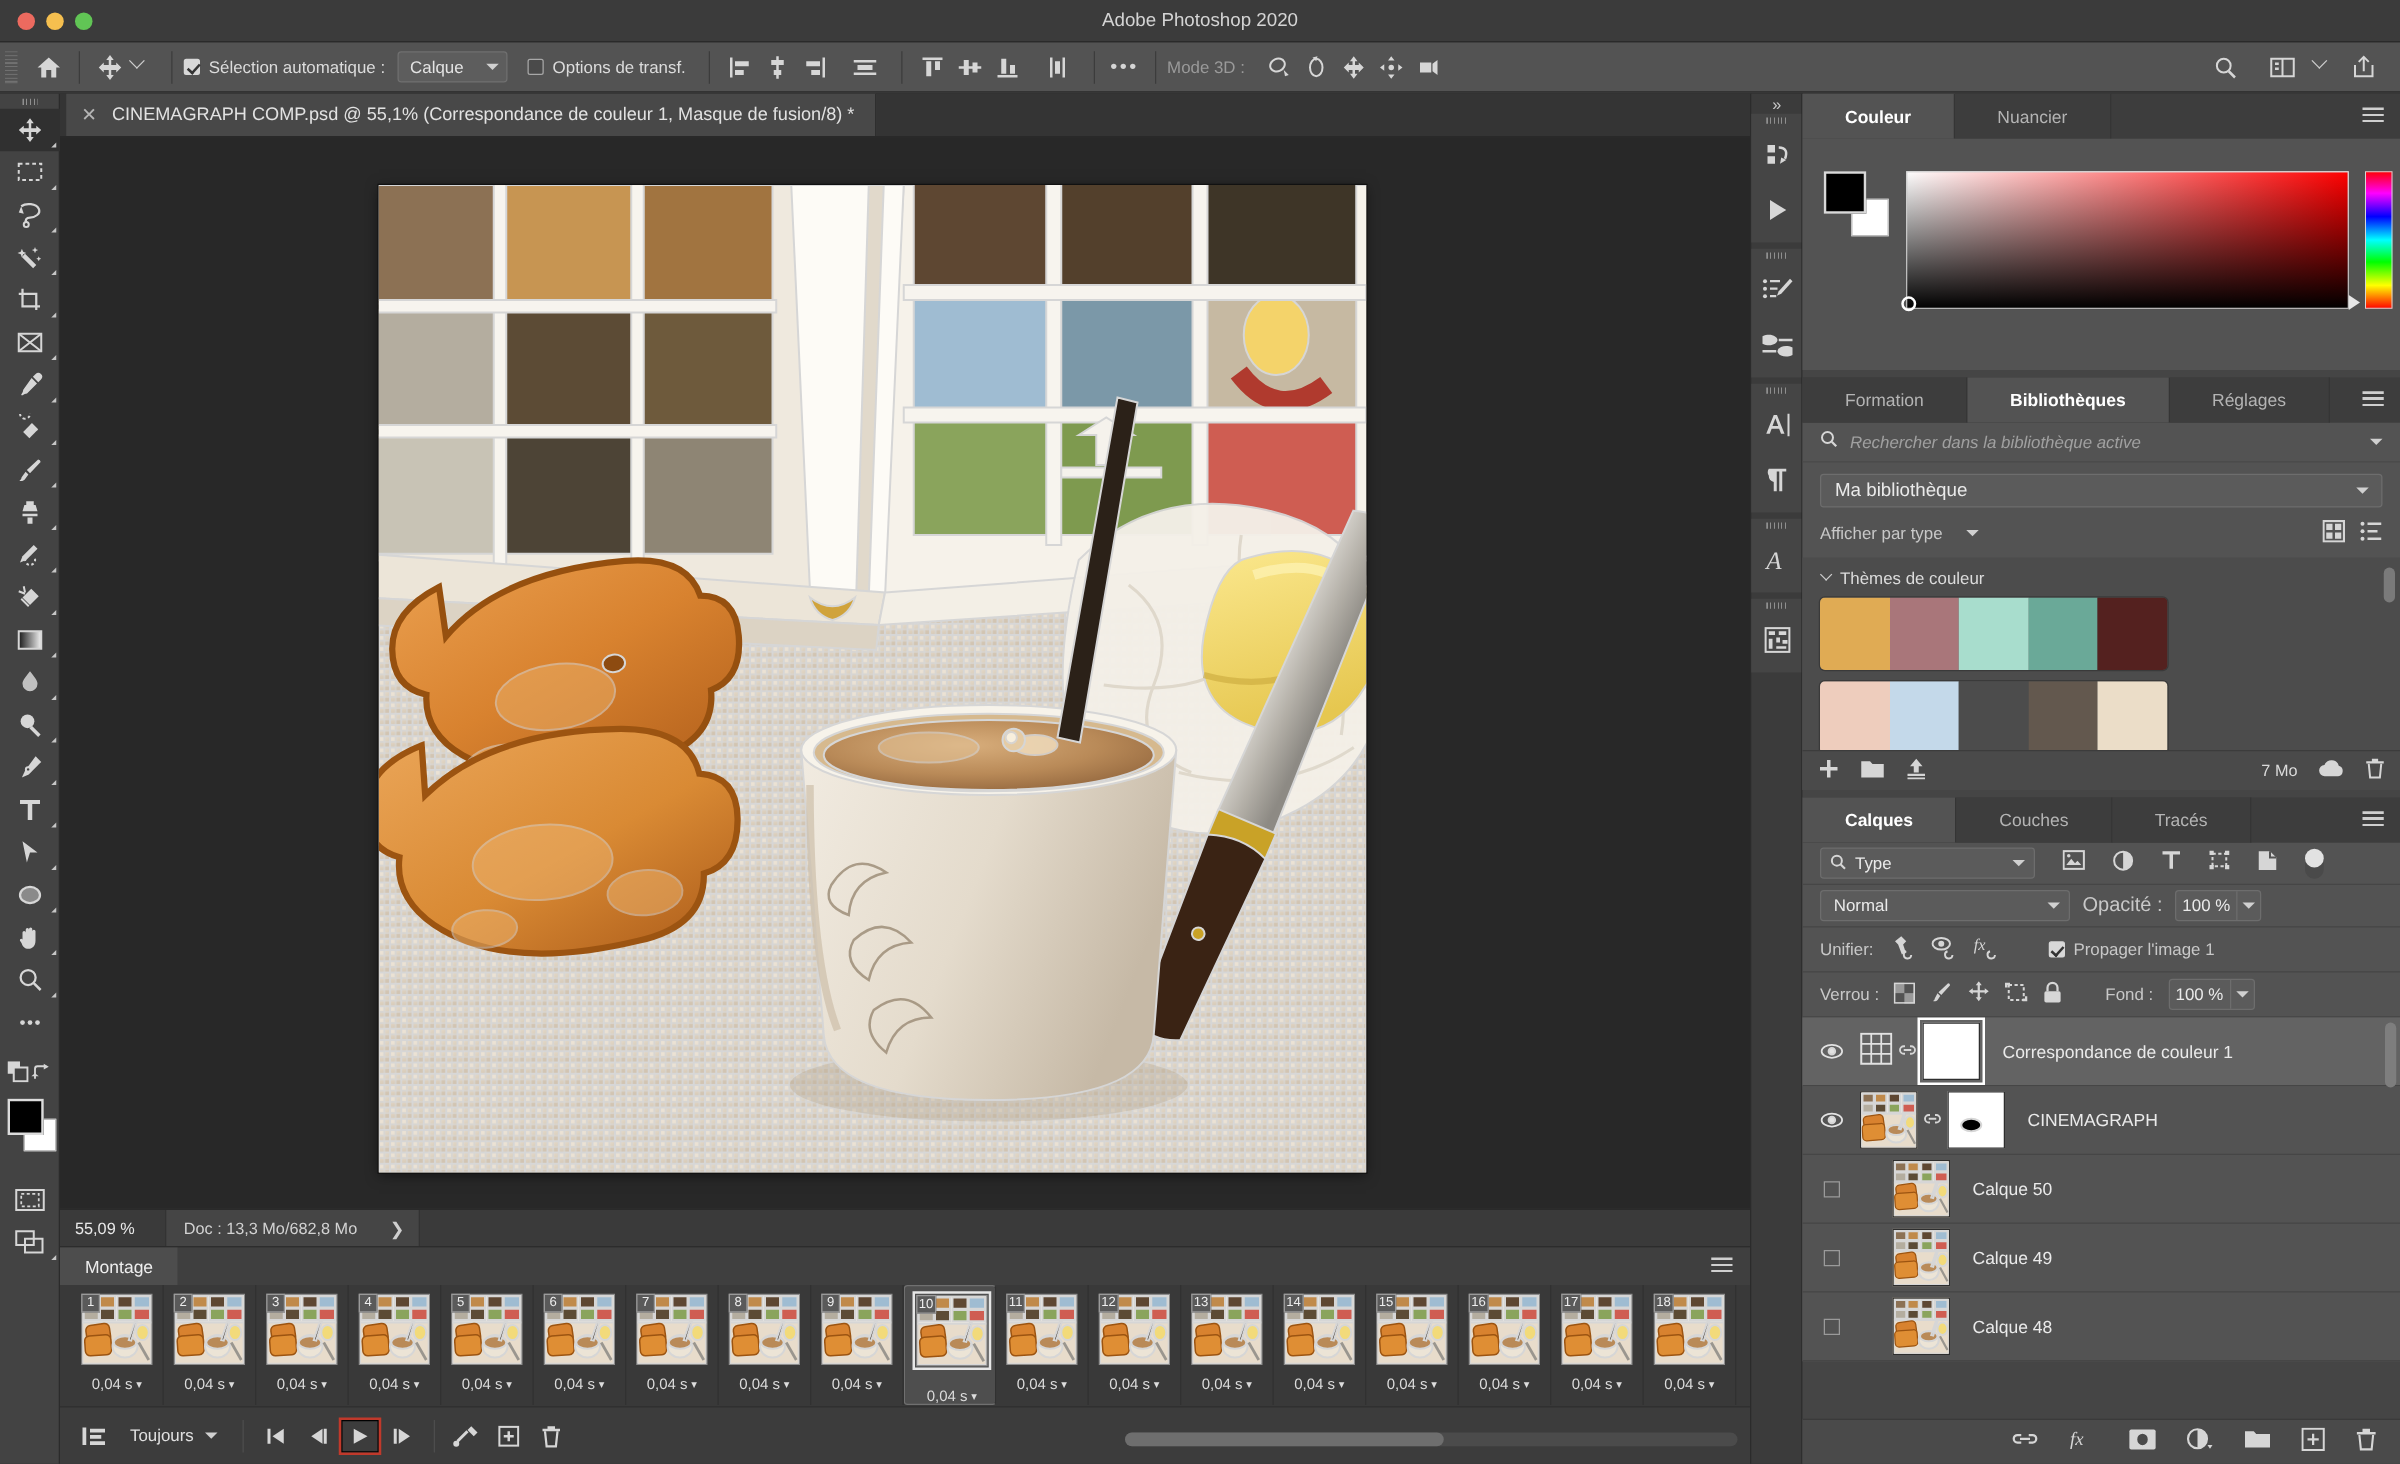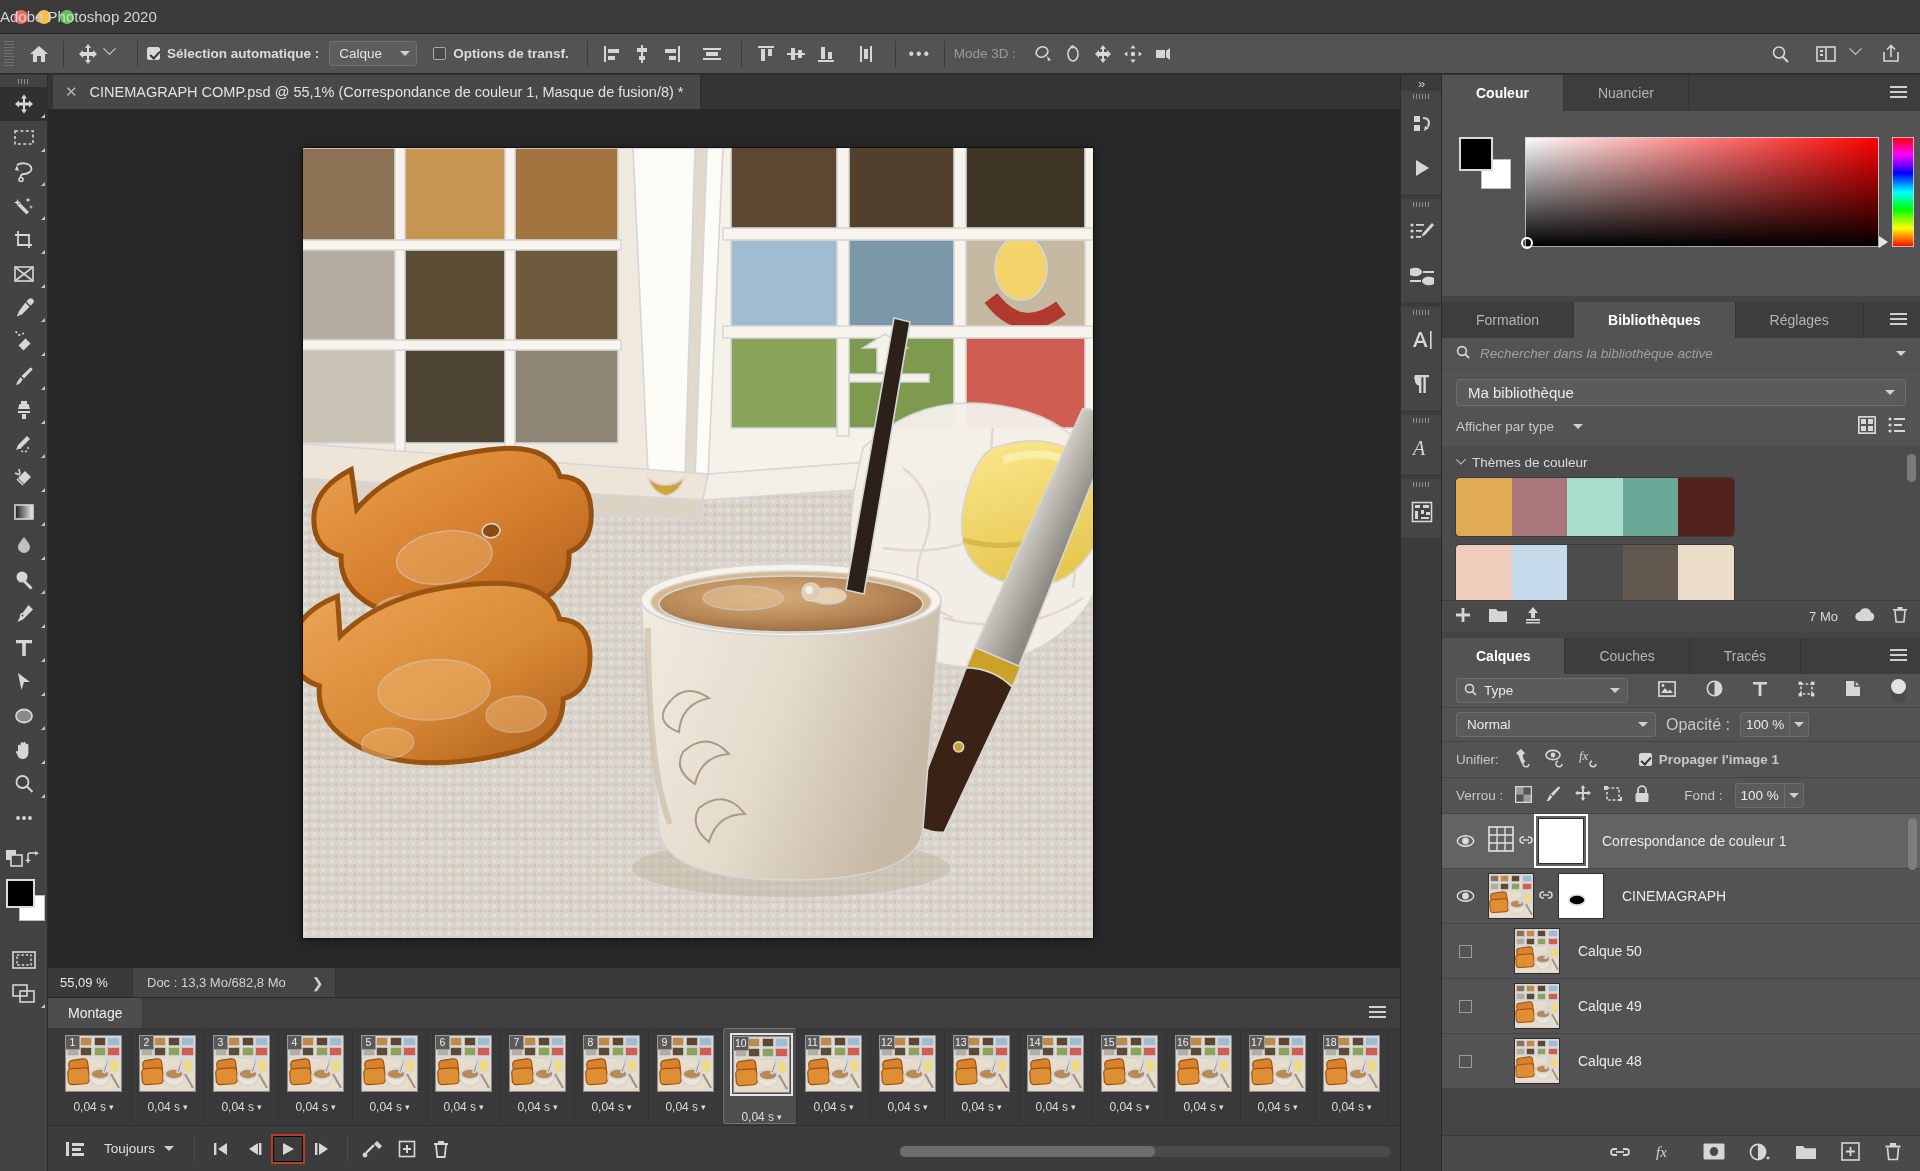--- a/index.html
+++ b/index.html
@@ -5,32 +5,32 @@
   * { box-sizing: border-box; margin:0; padding:0; }
   html,body { width:1920px; height:1171px; overflow:hidden; background:#323232;
     font-family:"Liberation Sans", sans-serif; color:#c8c8c8; -webkit-font-smoothing:antialiased; }
 
   
   #titlebar { position:absolute; top:0; left:0; width:1920px; height:34px; background:#3b3b3b;
     border-bottom:1px solid #262626; display:flex; align-items:center; }
   .traffic { display:flex; gap:9px; margin-left:14px; }
   .tl { width:14px; height:14px; border-radius:50%; }
   .tl.r{background:#ec6a5f;} .tl.y{background:#f5bf4f;} .tl.g{background:#61c555;}
-  #apptitle { position:absolute; left:0; width:1920px; text-align:left; font-size:15px; color:#d4d4d4; }
+  #apptitle { position:absolute; left:0; width:1920px; text-align:center; font-size:15px; color:#d4d4d4; }
 
   
   #optionsbar { position:absolute; top:34px; left:0; width:1920px; height:40px; background:#535353;
     border-bottom:1px solid #2a2a2a; display:flex; align-items:center; font-size:13.5px; color:#dcdcdc; }
   .grip { width:10px; height:26px; margin-left:4px; margin-right:4px;
     background-image:repeating-linear-gradient(to bottom,#8a8a8a 0 1px,transparent 1px 3px);
     background-size:2px 100%; background-repeat:repeat-x; opacity:.55; }
   .obsep { width:1px; height:26px; background:#3c3c3c; margin:0 9px; }
   .obicon { width:30px; height:28px; display:flex; align-items:center; justify-content:center; }
   .obicon svg{ display:block; }
-  .chk { display:flex; align-items:center; gap:7px;font-weight:bold; }
+  .chk { display:flex; align-items:center; gap:7px; }
   .cbox { width:13px; height:13px; border:1px solid #a8a8a8; border-radius:2px; background:#4a4a4a;
     display:inline-block; position:relative; }
   .cbox.on { background:#d8d8d8; border-color:#d8d8d8; }
   .cbox.on:after { content:""; position:absolute; left:3.5px; top:0.5px; width:4px; height:8px;
     border:solid #333; border-width:0 2px 2px 0; transform:rotate(42deg); }
   .sel { height:25px; background:#5d5d5d; border:1px solid #707070; border-radius:3px;
     display:flex; align-items:center; padding:0 6px 0 9px; gap:9px; font-size:13.5px; color:#e4e4e4; }
   .chev { display:inline-block; width:9px; height:9px; border-right:1.6px solid #cfcfcf; border-bottom:1.6px solid #cfcfcf;
     transform:rotate(45deg) translate(-2px,-2px); }
   .dots3 { letter-spacing:2px; font-size:16px; line-height:10px; color:#d5d5d5;}
@@ -138,21 +138,21 @@
   #libbody .sect { display:flex; align-items:center; gap:9px; padding:0 0 8px 14px; font-size:13.5px; color:#dcdcdc;}
   .theme { margin:0 0 9px 14px; width:278px; height:58px; display:flex; border-radius:4px; overflow:hidden;
     box-shadow:0 0 0 1px #3a3a3a; }
   .theme i { flex:1; display:block; }
   #libscroll { position:absolute; right:4px; top:8px; width:9px; height:28px; background:#7a7a7a; border-radius:5px; }
   #libfoot { height:32px; background:#4a4a4a; border-top:1px solid #3c3c3c; display:flex; align-items:center;
     padding:0 12px; gap:16px; font-size:13px; }
   #libfoot .sp { flex:1; }
 
   
-  #layerfilter { height:34px; display:flex; align-items:center; gap:22px; padding:0 14px; border-bottom:1px solid #464646;justify-content:space-between;}
+  #layerfilter { height:34px; display:flex; align-items:center; gap:22px; padding:0 14px; border-bottom:1px solid #464646;}
   #typesel { width:172px; height:25px; background:#5b5b5b; border:1px solid #6d6d6d; border-radius:3px;
     display:flex; align-items:center; padding:0 7px; gap:7px; font-size:13.5px; color:#eaeaea; justify-content:space-between;}
   .toggleknob { width:15px; height:24px; background:#4a4a4a; border-radius:8px; position:relative; }
   .toggleknob:after{content:"";position:absolute;left:0;top:0;width:15px;height:15px;border-radius:50%;background:#e2e2e2;}
   #blendrow { height:34px; display:flex; align-items:center; padding:0 14px; gap:10px; border-bottom:1px solid #464646;}
   #blendsel { width:200px; height:25px; background:#5b5b5b; border:1px solid #6d6d6d; border-radius:3px;
     display:flex; align-items:center; justify-content:space-between; padding:0 7px 0 10px; font-size:13.5px; color:#eaeaea;}
   .numfield { height:25px; background:#5b5b5b; border:1px solid #6d6d6d; border-radius:3px; display:flex; align-items:stretch; }
   .numfield .v { width:48px; display:flex; align-items:center; justify-content:center; font-size:13.5px; color:#eaeaea;}
   .numfield .sp { width:19px; border-left:1px solid #6d6d6d; display:flex;align-items:center;justify-content:center;}

